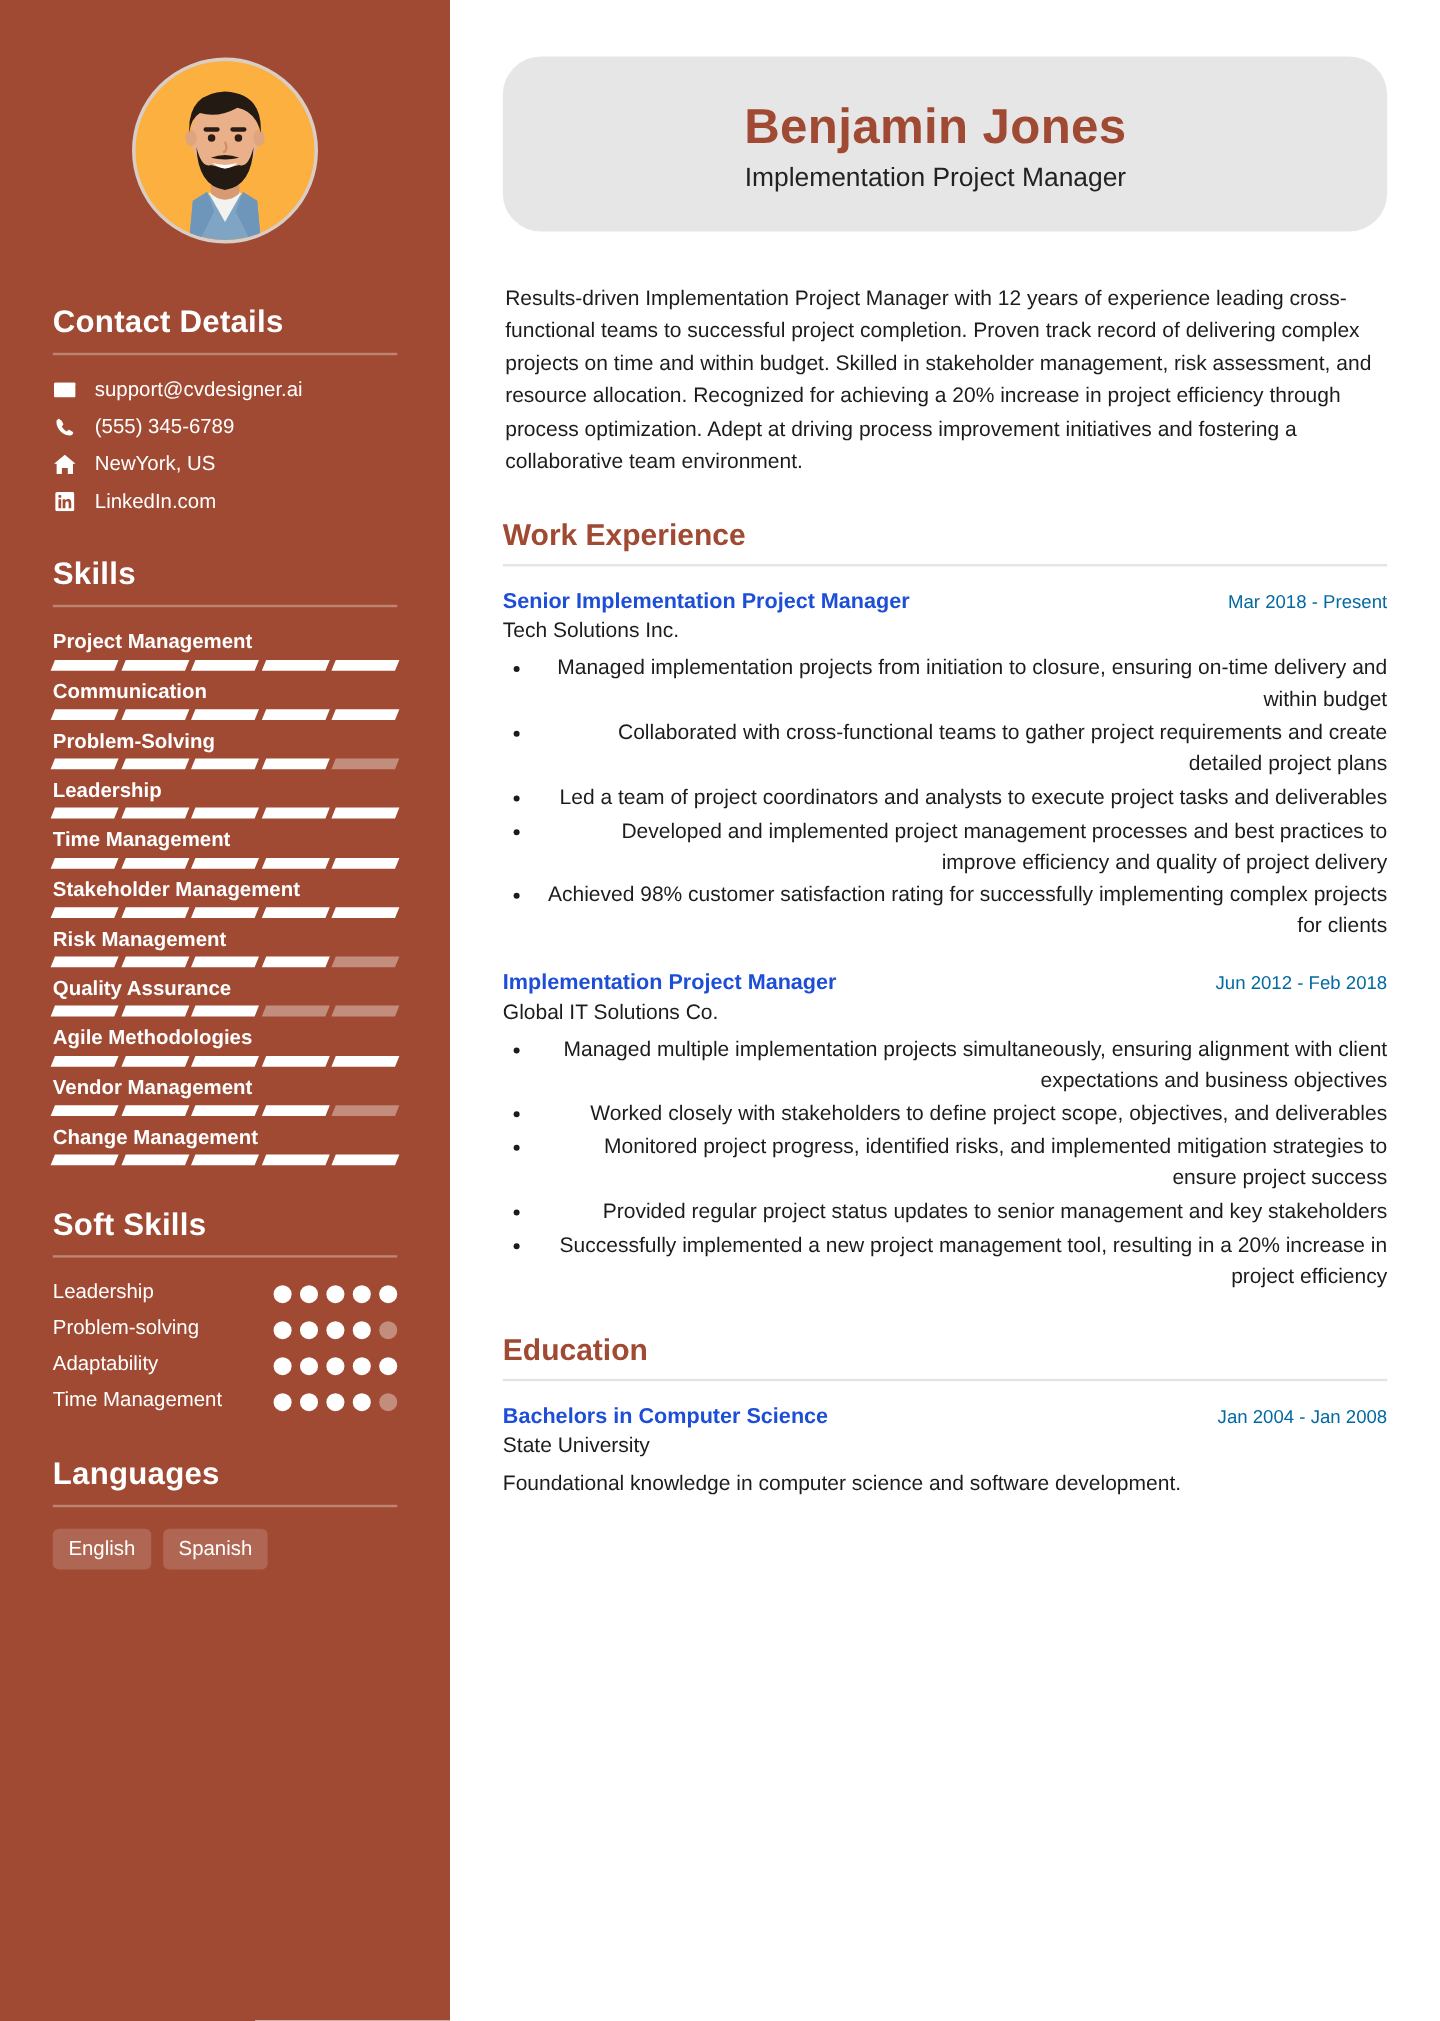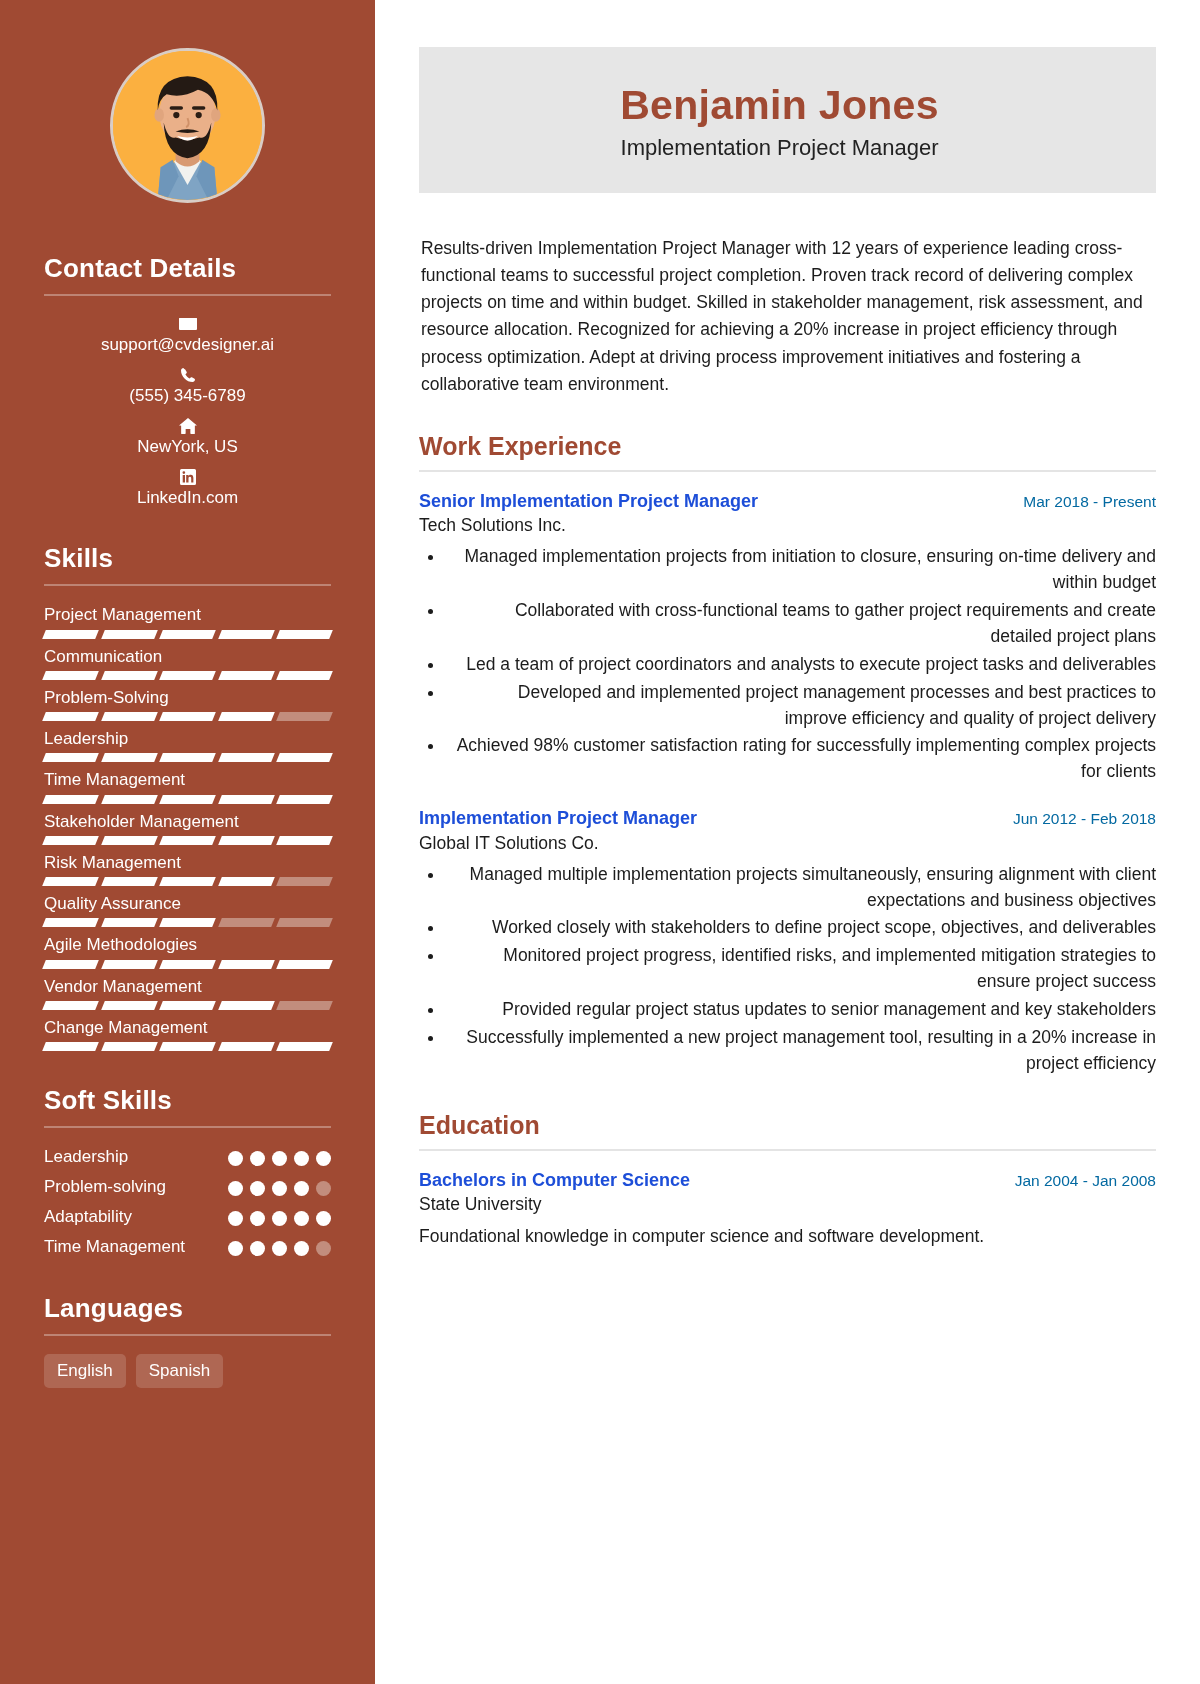--- a/index.html
+++ b/index.html
@@ -56,43 +56,43 @@
     height: 2px;
     background: rgba(255,255,255,0.32);
     margin-bottom: 18px;
   }
   .side-block { margin-bottom: 34px; }
 
   
   .contact-row {
     display: flex;
     align-items: center;
-    gap: 0;
+    gap: 15px;
     margin-bottom: 9px;
     font-size: 17px;
     color: #ffffff;
     line-height: 1.3;
-    flex-direction: column;
   }
   .contact-icon {
     width: 20px;
     flex: 0 0 20px;
     display: flex;
     align-items: center;
     justify-content: center;
   }
   .contact-icon svg { display: block; fill: #ffffff; }
 
   
   .skill-item { margin-bottom: 7px; }
   .skill-name {
     font-size: 17px;
     color: #ffffff;
     margin-bottom: 4px;
     line-height: 1.25;
+    font-weight: bold;
   }
   .skill-bar {
     display: flex;
     gap: 6px;
     height: 9px;
   }
   .seg {
     flex: 1 1 0;
     height: 9px;
     background: #c28d7d;
@@ -142,20 +142,21 @@
     flex: 1 1 auto;
     padding: 47px 44px 40px 44px;
     background: #ffffff;
   }
 
   .name-banner {
     background: #e6e6e6;
     padding: 36px 20px 32px 4px;
     text-align: center;
     margin-bottom: 42px;
+    border-radius: 32px;
   }
   .name {
     font-size: 41px;
     font-weight: bold;
     color: #a04a33;
     letter-spacing: .3px;
     line-height: 1.1;
     margin-bottom: 7px;
   }
   .job-title {

